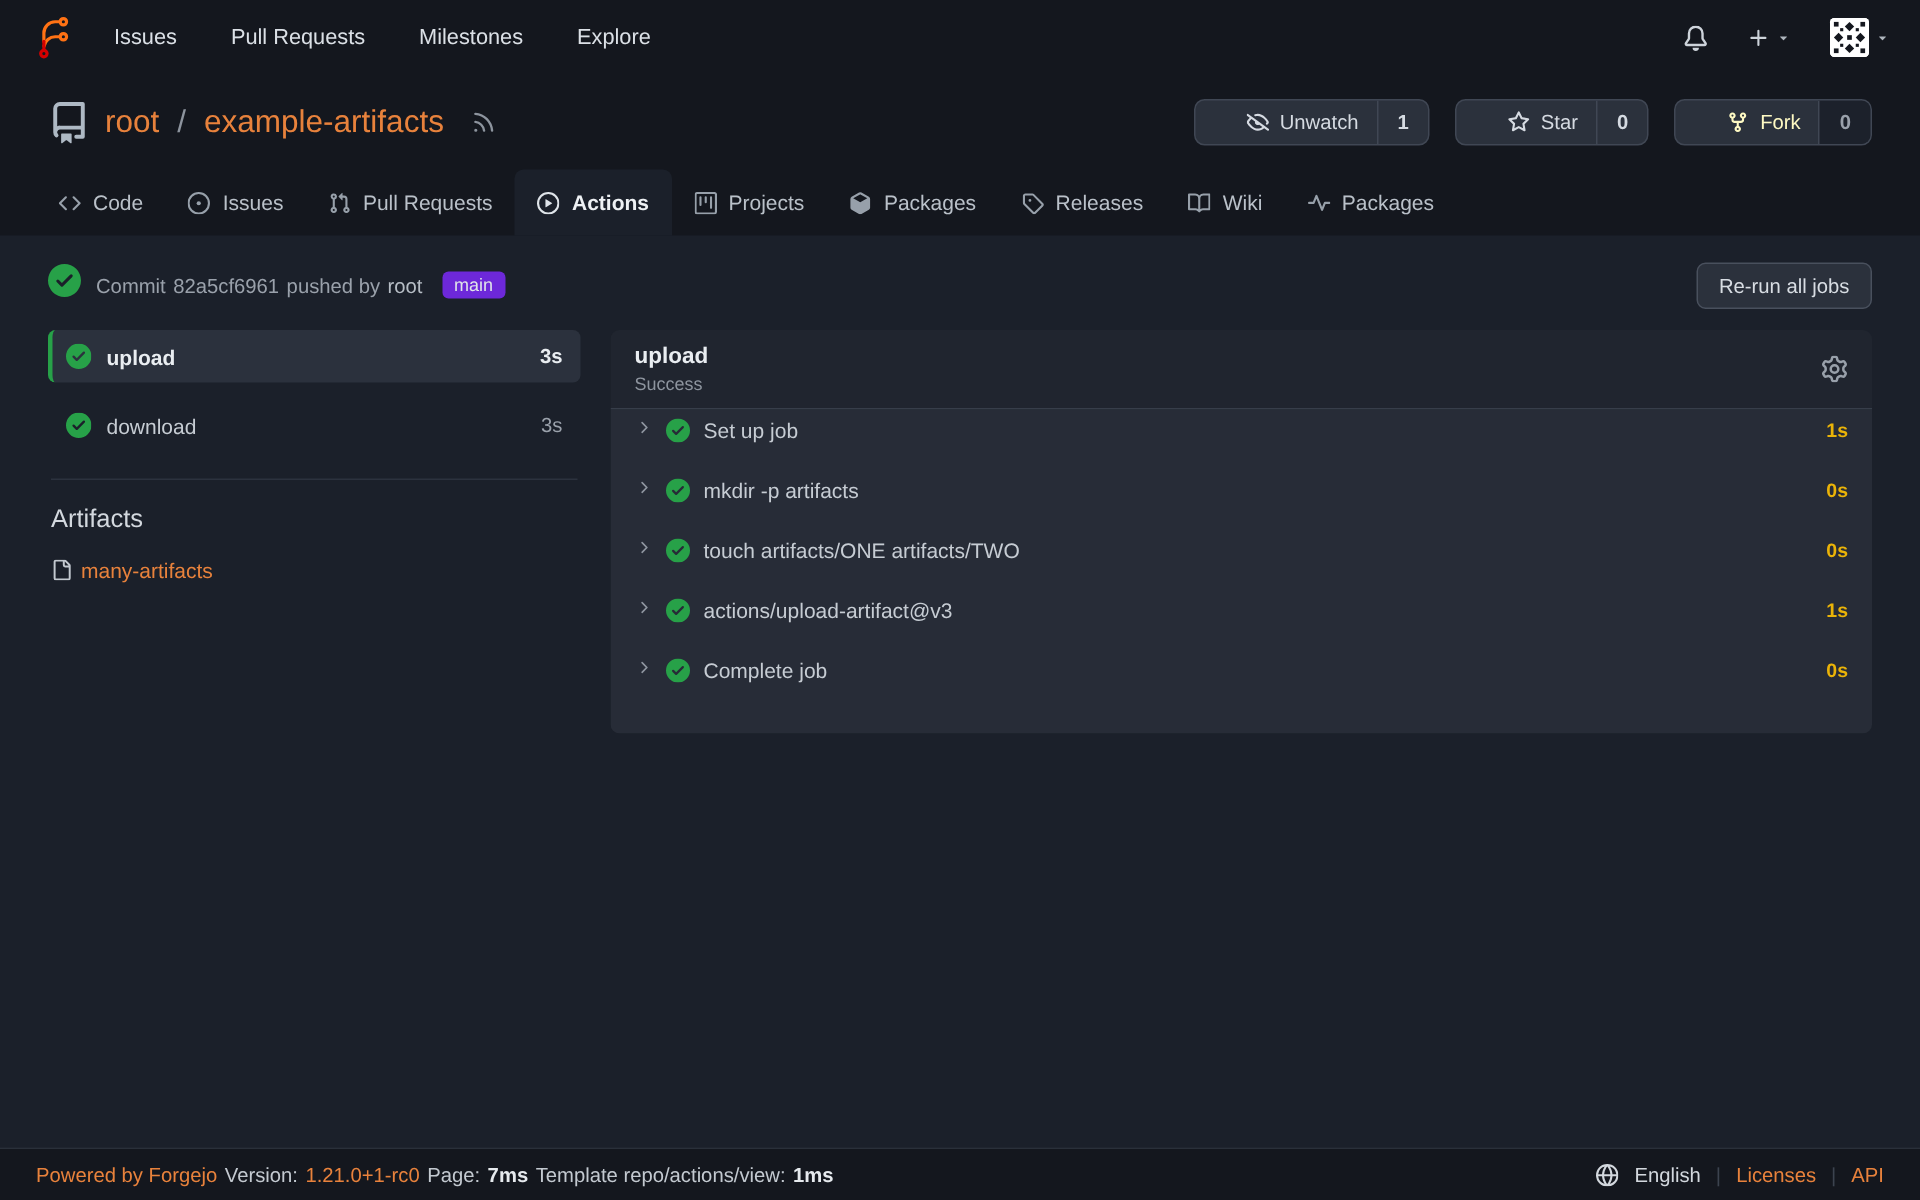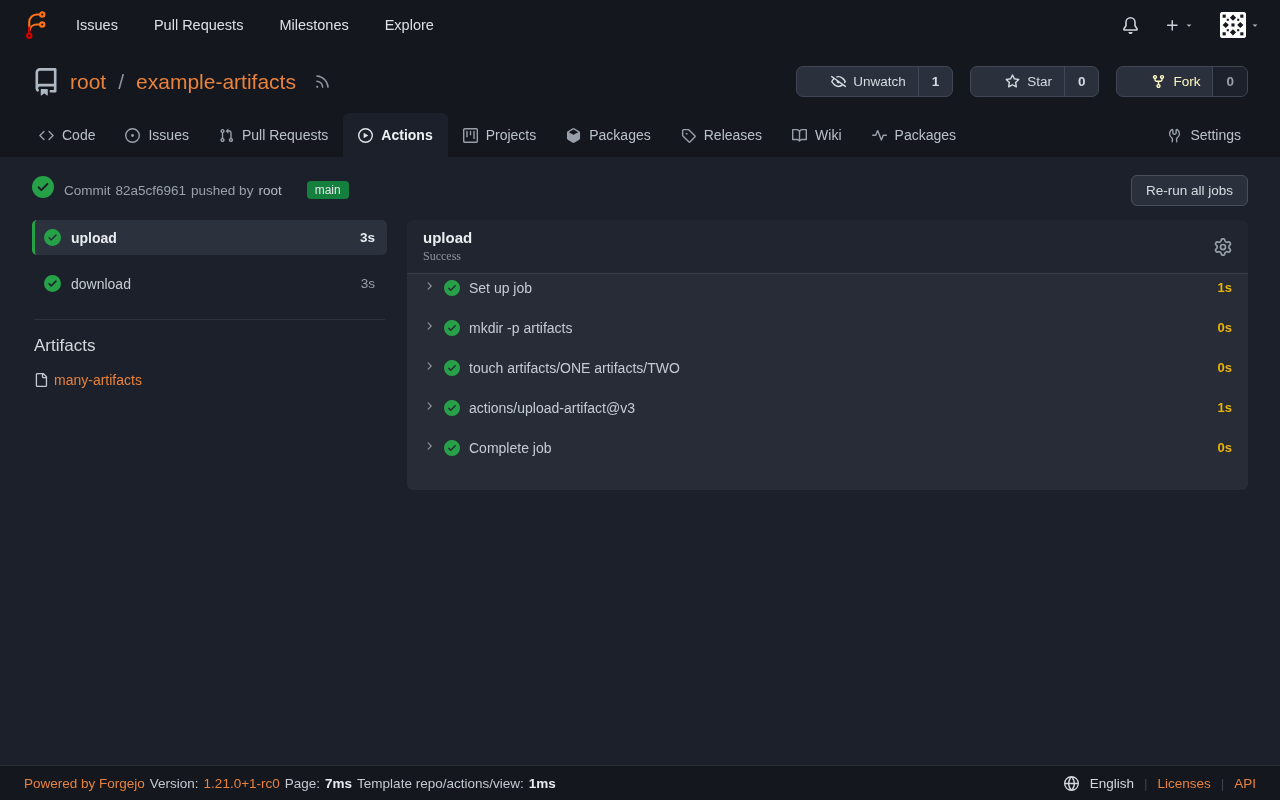--- a/index.html
+++ b/index.html
@@ -62,22 +62,22 @@
 
   
   .run-header { display: flex; align-items: flex-start; padding: 18px 32px 14px 32px; }
   .run-title-wrap { display: flex; gap: 10px; }
   .run-check { margin-top: 1px; }
   .run-title { font-size: 19px; font-weight: 700; color: #eaeef2; }
   .run-sub { margin-top: 6px; font-size: 13.5px; color: #9aa1ab; display: flex; align-items: center; gap: 5px; }
   .run-sub .sha { color: #9aa1ab; }
   .run-sub .pusher { color: #b6bdc5; }
   .branch-badge {
-    background: #15803d; color: #e0e4e9; font-size: 12px;
-    padding: 2px 8px; border-radius: 4px; margin-left: 20px; cursor: pointer;
+    background: #6d28d9; color: #e0e4e9; font-size: 12px;
+    padding: 2px 8px; border-radius: 4px; margin-left: 8px; cursor: pointer;
   }
   .rerun-btn {
     margin-left: auto; background: #2b313c; border: 1px solid #49505d;
     color: #d8dde3; font-size: 13.5px; border-radius: 6px;
     padding: 7px 14px; cursor: pointer; font-family: Liberation Sans, sans-serif;
   }
 
   
   .run-body { display: flex; gap: 20px; padding: 0 32px; flex: 1; align-items: flex-start; }
 
@@ -99,21 +99,21 @@
   .artifact-item { display: flex; align-items: center; gap: 6px; margin: 0 2px; cursor: pointer; }
   .artifact-item .ic { color: #c3c9d0; }
   .artifact-link { color: #e8823c; font-size: 14px; text-decoration: none; }
 
   .job-panel { flex: 1; display: flex; flex-direction: column; border-radius: 6px; overflow: hidden; }
   .panel-header {
     background: #20252f; display: flex; align-items: center;
     padding: 9px 16px; border-bottom: 1px solid #373e4a;
   }
   .panel-title { font-size: 15px; font-weight: 700; color: #e9edf1; }
-  .panel-status { font-size: 12px; color: #8d949e; margin-top: 3px; font-family: Liberation Serif, serif; }
+  .panel-status { font-size: 12px; color: #8d949e; margin-top: 3px; }
   .panel-gear { margin-left: auto; color: #98a0aa; cursor: pointer; }
 
   .steps { background: #272c37; padding: 6px 0 10px 0; }
   .step-row { display: flex; align-items: flex-start; gap: 9px; height: 40px; padding: 0 16px; cursor: pointer; }
   .step-chevron { color: #8d949e; }
   .step-name { font-size: 14px; color: #c6ccd3; }
   .step-duration { margin-left: auto; font-size: 13px; color: #eab308; font-weight: bold; }
 
   
   .footer {
@@ -361,26 +361,20 @@
           </svg>
         <span>Wiki</span>
       </a>
       <a class="tab">
         <svg class="ic" width="15" height="15">
             <use href="#i-pulse"></use>
           </svg>
         <span>Packages</span>
       </a>
       <span class="tabs-spacer"></span>
-      <a class="tab">
-        <svg class="ic" width="15" height="15">
-            <use href="#i-tools"></use>
-          </svg>
-        <span>Settings</span>
-      </a>
     </div>
   </div>
 
   <div class="run-header">
     <div class="run-title-wrap">
       <svg class="ic run-check" width="22" height="22" style="color:#27a148">
           <use href="#i-check"></use>
         </svg>
       <div>
         <div class="run-sub">

